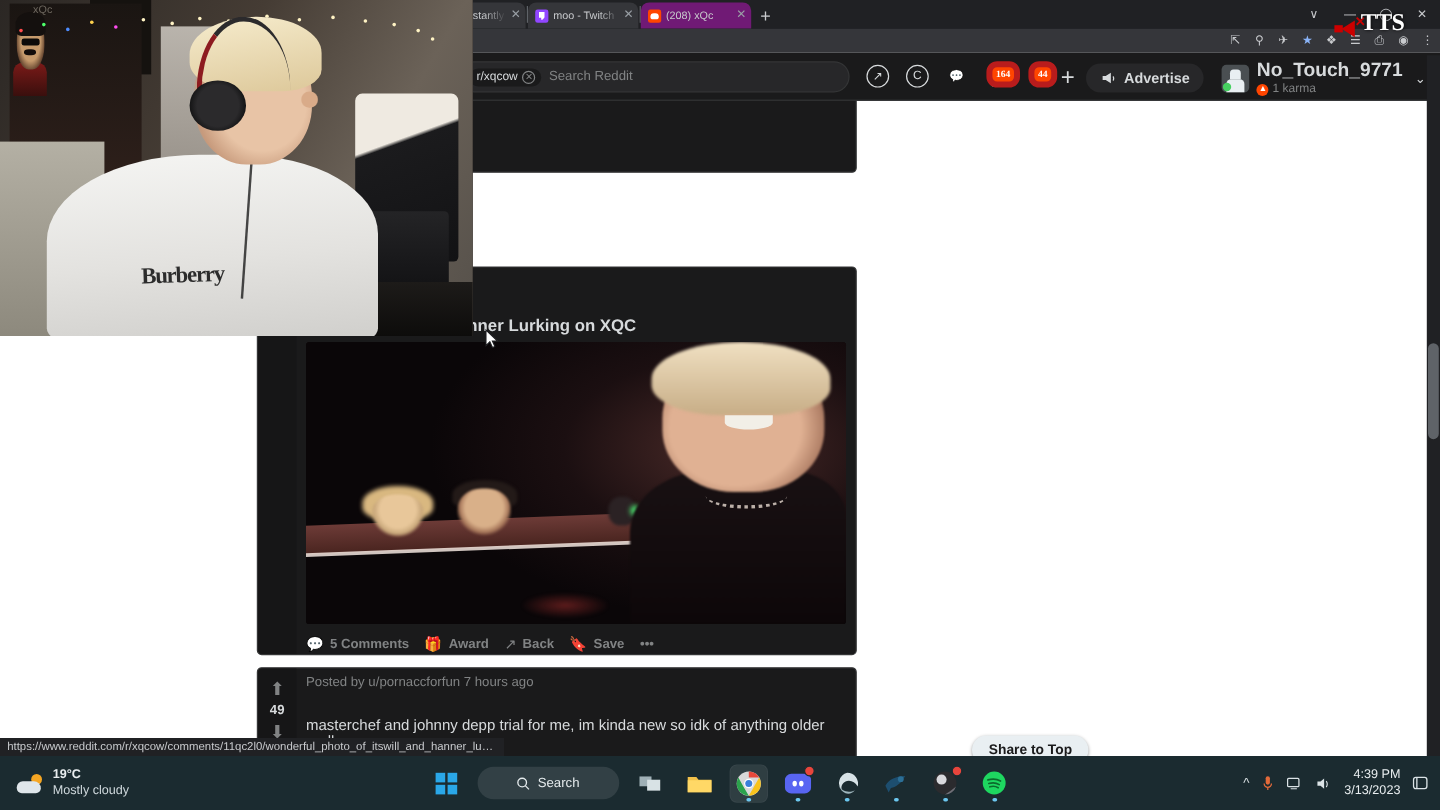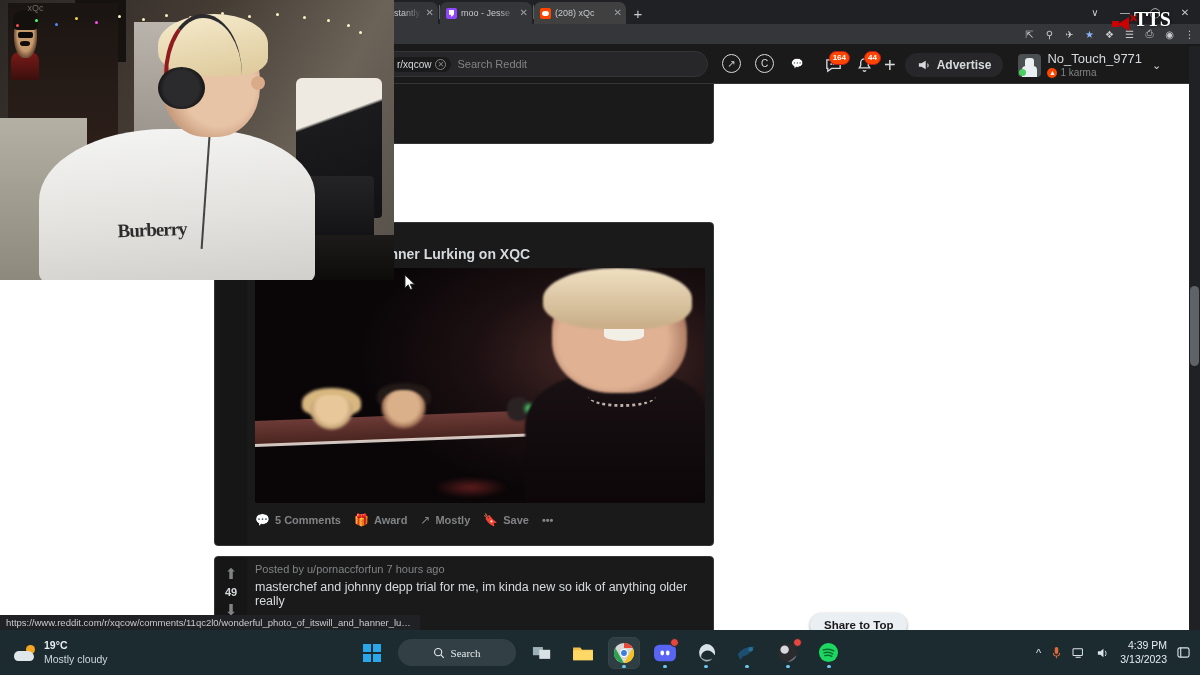--- a/index.html
+++ b/index.html
@@ -19,21 +19,21 @@
     position: absolute; top: 0; left: 0; right: 0; height: 24px;
     background: #202124; display: flex; align-items: flex-end;
     padding-left: 4px; overflow: hidden;
   }
   .tab {
     height: 22px; min-width: 92px; max-width: 100px; flex: 0 0 auto;
     background: #35363a; border-radius: 7px 7px 0 0;
     display: flex; align-items: center; gap: 4px;
     padding: 0 4px 0 6px; margin-right: 1px; position: relative;
   }
-  .tab.active { background: #404040; justify-content: space-between; }
+  .tab.active { background: #701a75; justify-content: space-between; }
   .tab .favicon {
     width: 11px; height: 11px; border-radius: 2px; flex: 0 0 auto;
     display: flex; align-items: center; justify-content: center;
     font-size: 7px; color: #fff; overflow: hidden;
   }
   .fav-reddit { background: #ff4500; border-radius: 50%; position: relative; }
   .fav-reddit::after {
     content: ""; position: absolute; left: 2px; top: 3.5px;
     width: 7px; height: 5px; background: #fff; border-radius: 4px 4px 3px 3px;
   }
@@ -123,58 +123,58 @@
     display: flex; align-items: center; justify-content: center; font-size: 10px; color: #d7dadc; }
   .hdr-ic.noborder { border: none; }
 
   .hdr-right { position: absolute; left: 822px; top: 6px; right: 6px; height: 30px;
     display: flex; align-items: center; gap: 9px; }
   .badge-ic { position: relative; width: 22px; height: 22px; display: flex;
     align-items: center; justify-content: center; }
   .badge {
     position: absolute; top: -3px; right: -6px; background: #ff4500; color: #fff;
     font-size: 8px; font-weight: bold; border-radius: 9px; padding: 1px 3px; min-width: 15px;
-    text-align: center; line-height: 10px; border: 1px solid #b91c1c;
+    text-align: center; line-height: 10px; border: 5px solid #b91c1c; font-family: Liberation Serif, serif;
   }
   .plus-btn { font-size: 20px; color: #d7dadc; font-weight: 300; line-height: 1; }
   .advertise-btn {
     display: flex; align-items: center; gap: 6px; background: #272729;
     border-radius: 16px; padding: 5px 12px; font-size: 12px; font-weight: bold; color: #d7dadc;
   }
   .user-chip { display: flex; align-items: center; gap: 6px; margin-left: 6px; }
   .avatar {
     width: 23px; height: 23px; border-radius: 4px; background: #4a4f52; position: relative;
     overflow: hidden; flex: 0 0 auto;
   }
   .avatar::before { content:""; position:absolute; left:7px; top:4px; width:9px; height:8px;
     background:#e9eff2; border-radius:3px 3px 0 0; }
   .avatar::after { content:""; position:absolute; left:4px; top:12px; width:15px; height:11px;
     background:#e9eff2; border-radius:4px 4px 0 0; }
   .online-dot { position:absolute; left:1px; bottom:1px; width:7px; height:7px;
     background:#46d160; border-radius:50%; z-index:3; }
   .user-meta { line-height: 1.25; }
-  .user-name { font-size: 13px; color: #d7dadc; }
+  .user-name { font-size: 16px; color: #d7dadc; font-weight: bold; }
   .user-karma { font-size: 10px; color: #818384; display: flex; align-items: center; gap: 3px; }
   .karma-ic { width: 10px; height: 10px; border-radius: 50%; background: #ff4500;
     display:inline-flex; align-items:center; justify-content:center; font-size:7px; color:#fff; }
   .chev { color: #d7dadc; font-size: 11px; margin-left: 4px; }
 
   
   .feed { position: absolute; top: 40px; left: 0; right: 0; bottom: 0; overflow: hidden; }
   .post {
     position: absolute; left: 214px; width: 500px;
     background: #1a1a1b; border: 1px solid #343536; border-radius: 4px; display: flex;
   }
   .votecol { width: 32px; background: #161617; border-radius: 4px 0 0 4px;
     display: flex; flex-direction: column; align-items: center; padding-top: 8px; gap: 3px; }
   .arrow { width: 18px; height: 18px; color: #818384; font-size: 15px;
     display: flex; align-items: center; justify-content: center; }
   .score { font-size: 11px; font-weight: bold; color: #d7dadc; }
   .postbody { flex: 1; padding: 6px 8px 0 8px; min-width: 0; }
-  .meta { font-size: 11px; color: #818384; margin-bottom: 5px; }
+  .meta { font-size: 11px; color: #818384; margin-bottom: 22px; }
   .titlerow { display: flex; align-items: center; gap: 7px; margin-bottom: 6px; }
   .flair { background: #e4328e; color: #fff; font-size: 9px; font-weight: bold;
     padding: 2px 7px; border-radius: 9px; white-space: nowrap; }
   .ptitle { font-size: 14px; font-weight: bold; color: #d7dadc; }
   .ptext { font-size: 12.5px; color: #d7dadc; margin-bottom: 9px; }
   .pimage { width: 100%; height: 235px; border-radius: 3px; overflow: hidden; position: relative;
     background: #0b0608; }
   .actions { display: flex; align-items: center; gap: 13px; height: 28px; margin-top: 3px; }
   .act { display: flex; align-items: center; gap: 5px; font-size: 11px; font-weight: bold; color: #818384; }
   .act .gl { font-size: 12px; font-weight: normal; }
@@ -317,21 +317,21 @@
   .tb-wicon { width: 22px; height: 16px; position: relative; }
   .tb-wicon .sun { position:absolute; right:1px; top:0; width:9px; height:9px;
     background:#f5a623; border-radius:50%; }
   .tb-wicon .cloud { position:absolute; left:0; bottom:0; width:20px; height:10px;
     background:#dfe6ea; border-radius: 6px 7px 5px 5px; }
   .tb-wtext { line-height: 1.25; }
   .tb-wtemp { font-size: 10.5px; color: #e8edef; font-weight: bold; }
   .tb-wdesc { font-size: 10.5px; color: #cfd8dc; }
 
   .tb-center { position: absolute; left: 0; right: 0; display: flex;
-    justify-content: center; align-items: center; gap: 11px; font-family: Liberation Serif, serif; }
+    justify-content: center; align-items: center; gap: 11px; }
   .tb-ic { width: 30px; height: 30px; display: flex; align-items: center;
     justify-content: center; border-radius: 5px; position: relative; }
   .tb-ic.active { background: rgba(255,255,255,.09); outline: 1px solid rgba(255,255,255,.12); }
   .tb-search {
     width: 118px; height: 27px; border-radius: 14px; background: rgba(255,255,255,.10);
     display: flex; align-items: center; justify-content: center; gap: 6px;
     font-size: 11px; color: #e4eaec;
   }
   .win-logo { width: 18px; height: 18px; display: grid;
     grid-template-columns: 1fr 1fr; grid-template-rows: 1fr 1fr; gap: 2px; }
@@ -382,21 +382,21 @@
 
     <div class="tab">
       <span class="favicon fav-yt"></span>
       <span class="tab-title">(1) He Instantly Re</span>
       <span class="tab-x">✕</span>
     </div>
     <div class="tab-sep"></div>
 
     <div class="tab">
       <span class="favicon fav-twitch"></span>
-      <span class="tab-title">moo - Jesse</span>
+      <span class="tab-title">moo - Twitch</span>
       <span class="tab-x">✕</span>
     </div>
     <div class="tab-sep"></div>
 
     <div class="tab active">
       <span class="favicon fav-reddit"></span>
       <span class="tab-title">(208) xQc</span>
       <span class="tab-x">✕</span>
     </div>
 
@@ -537,21 +537,21 @@
             <div class="act">
                 <span class="gl">💬</span>
                 <span>5 Comments</span>
               </div>
             <div class="act">
                 <span class="gl">🎁</span>
                 <span>Award</span>
               </div>
             <div class="act">
                 <span class="gl">↗</span>
-                <span>Mostly</span>
+                <span>Back</span>
               </div>
             <div class="act">
                 <span class="gl">🔖</span>
                 <span>Save</span>
               </div>
             <div class="act">•••</div>
           </div>
         </div>
       </div>
 

